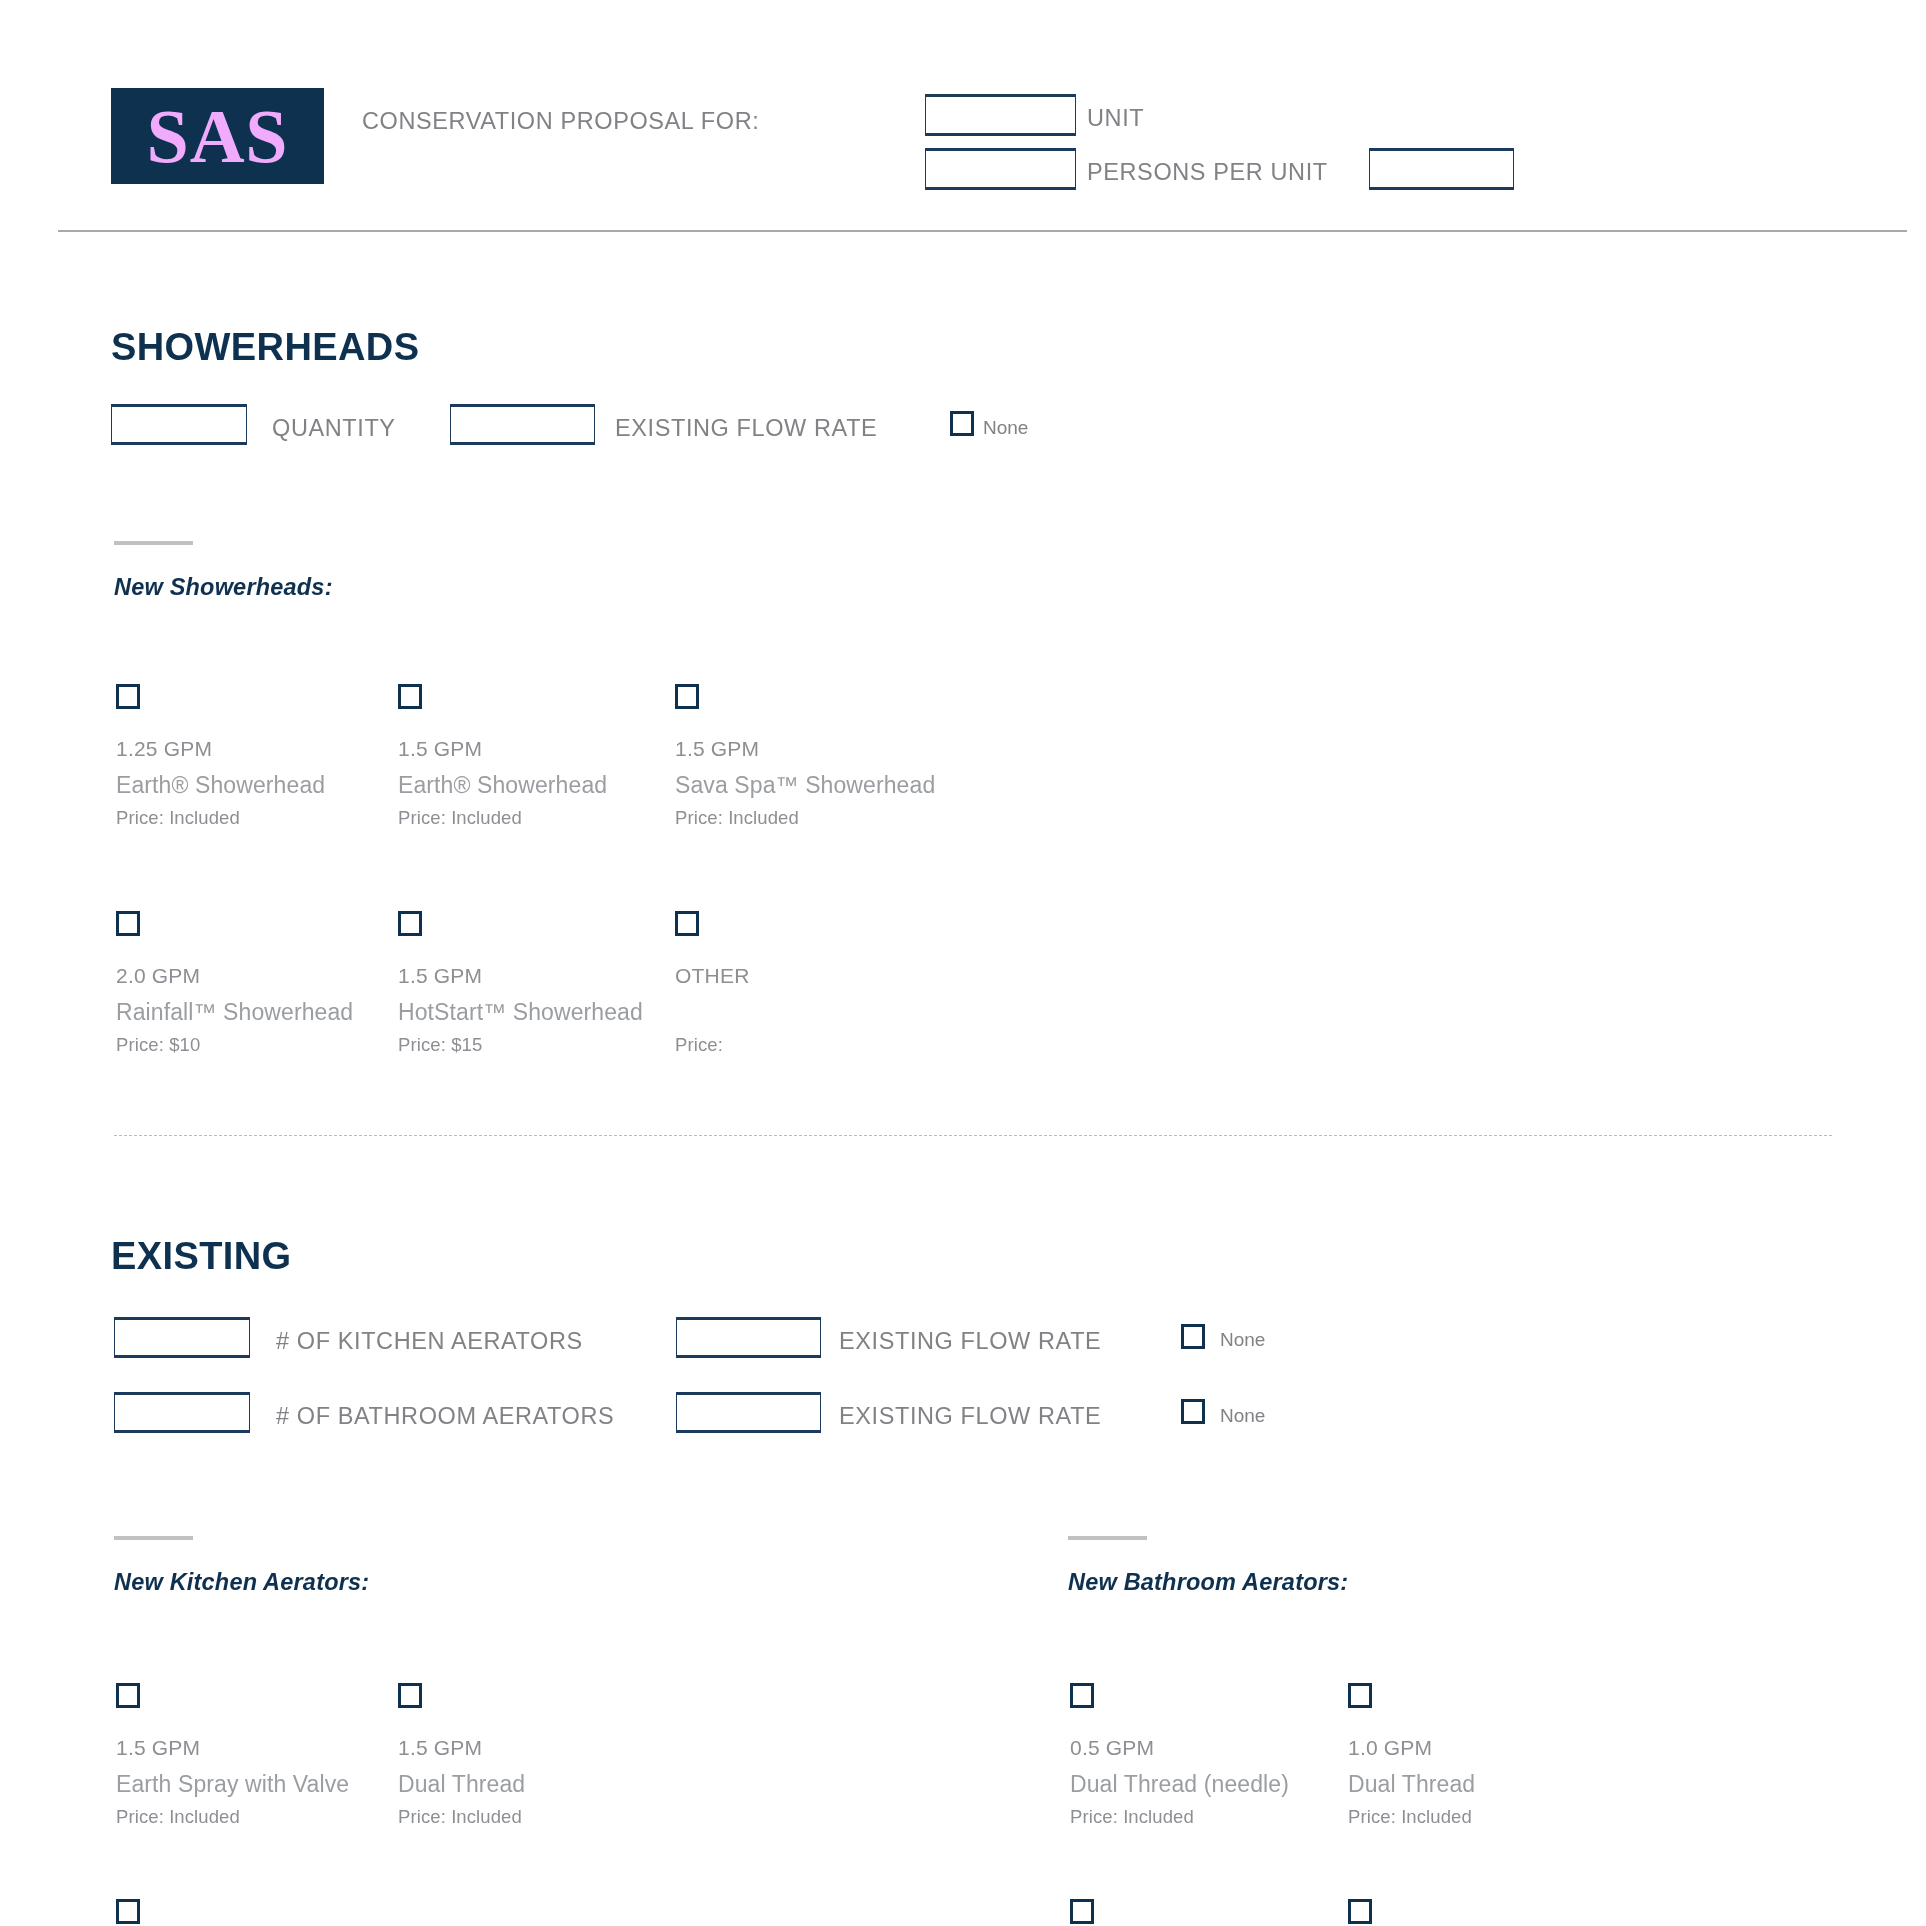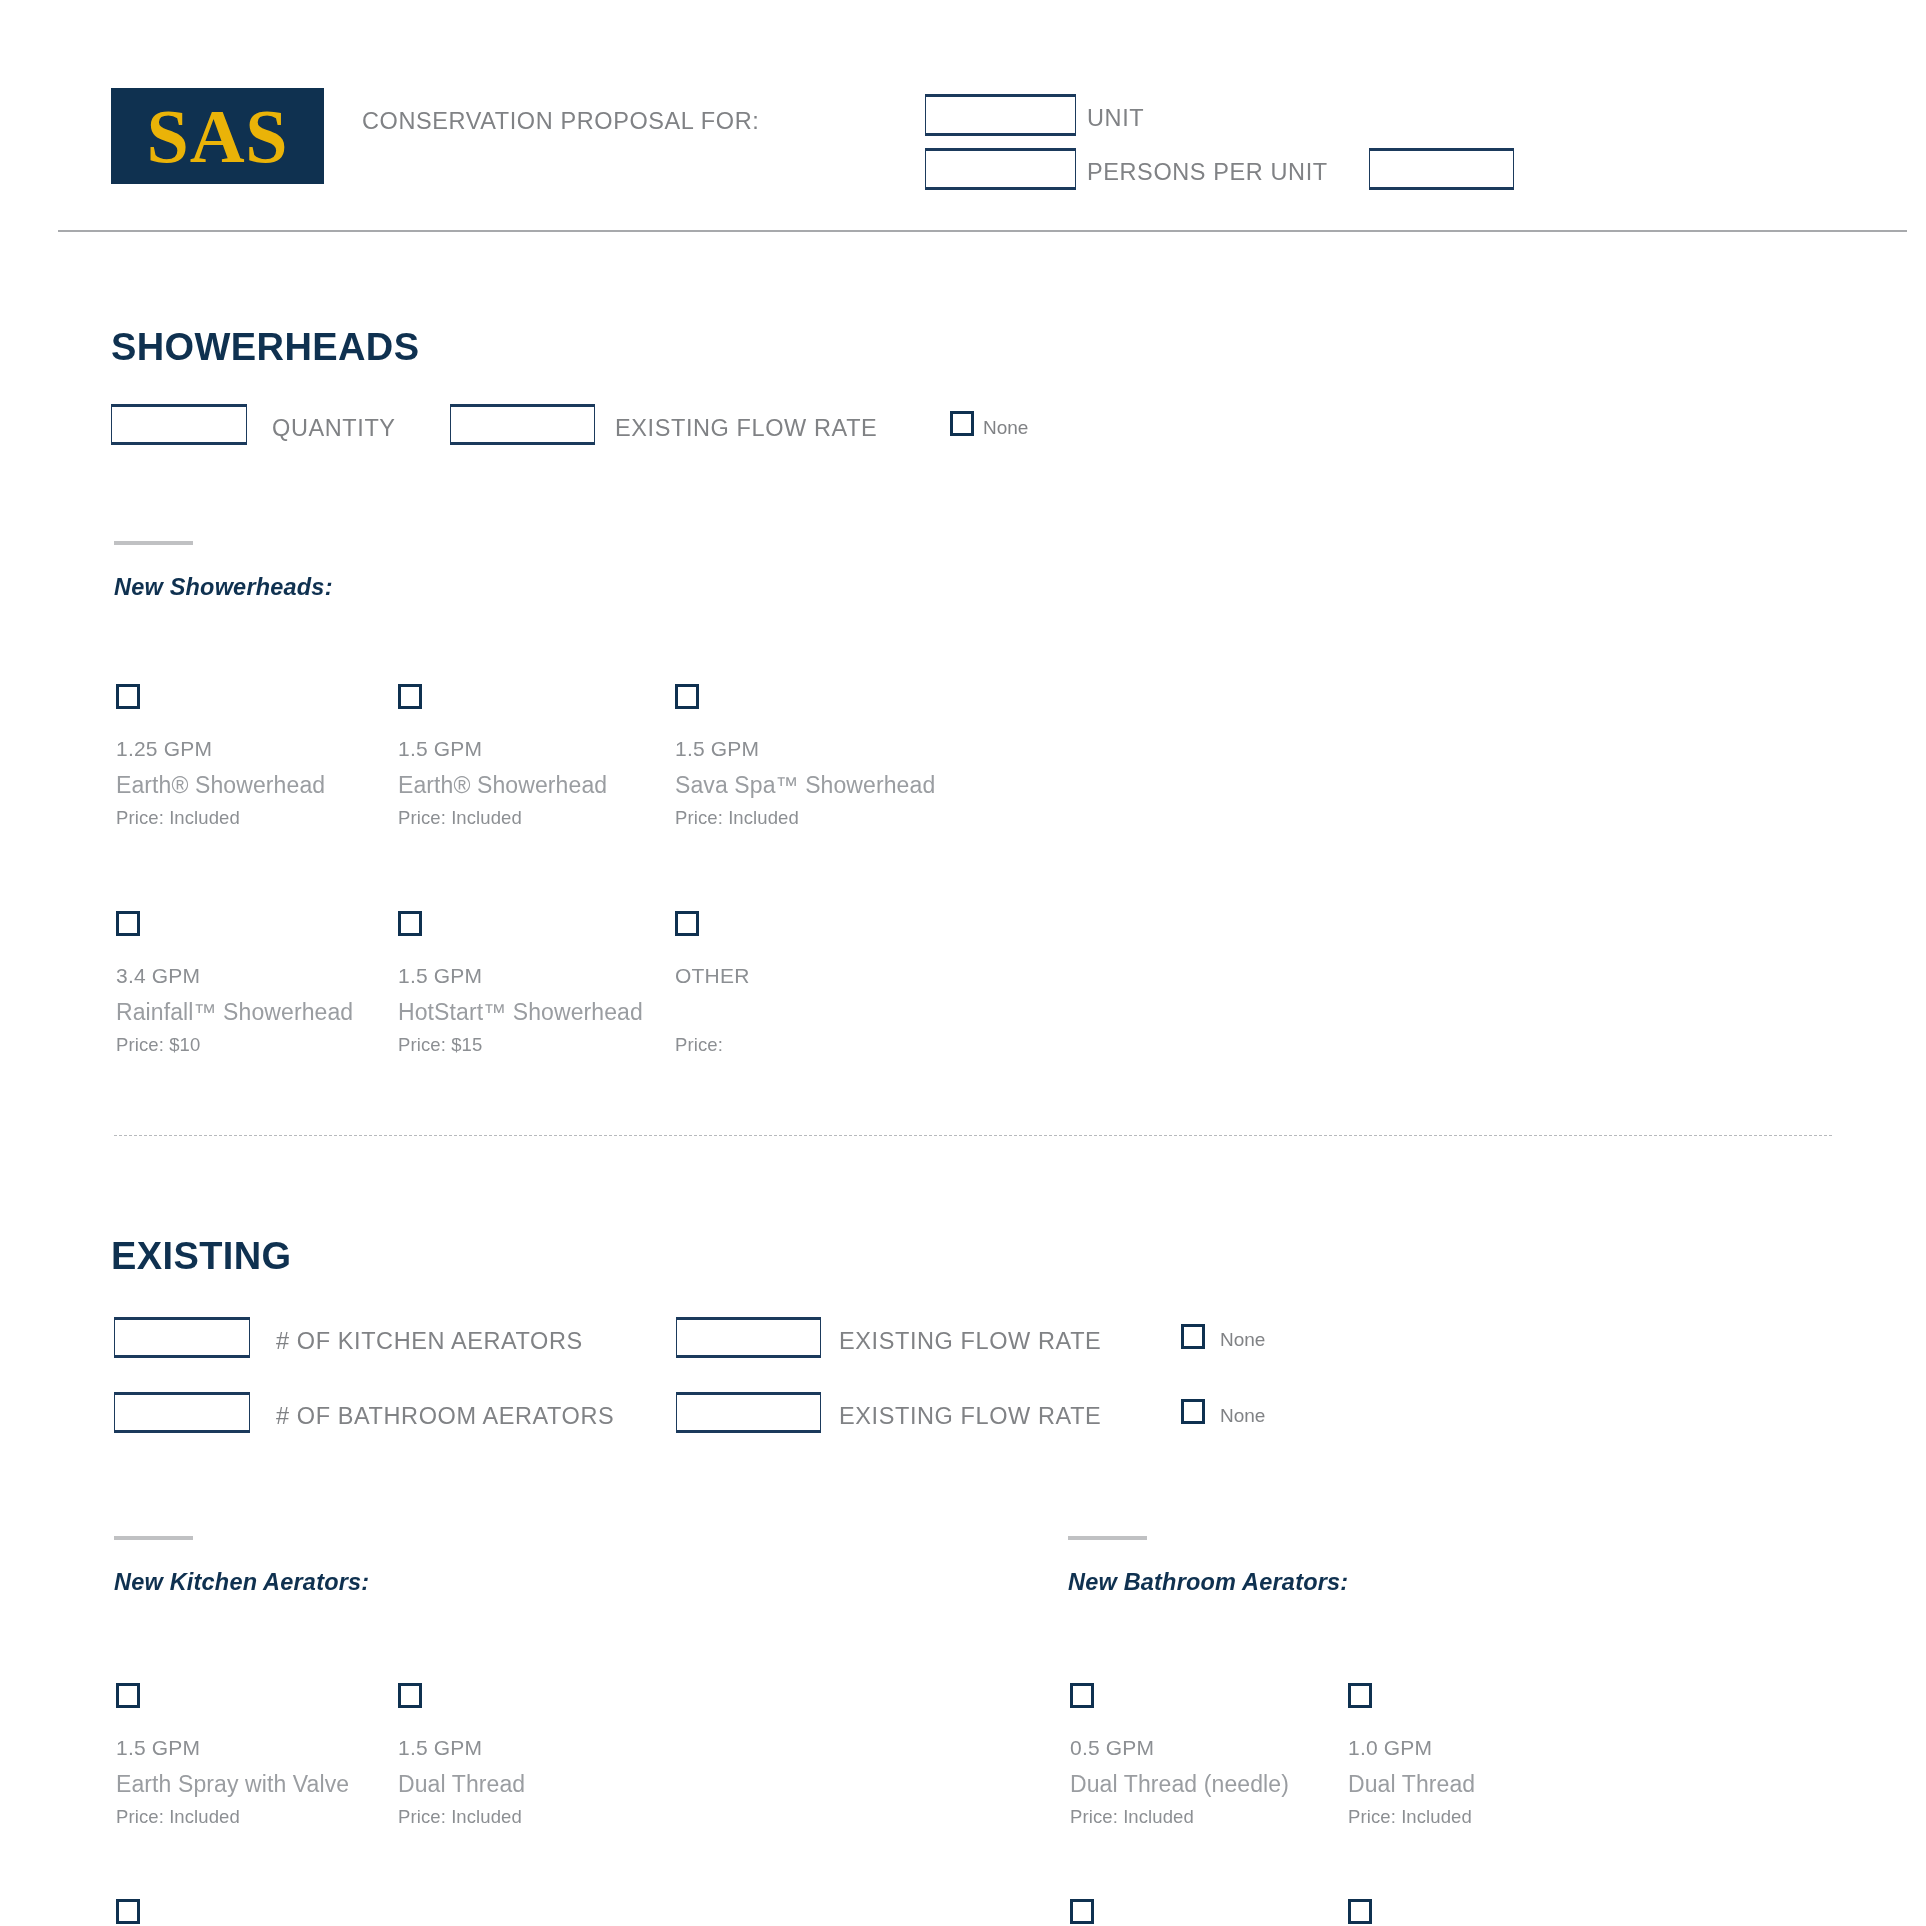--- a/index.html
+++ b/index.html
@@ -34,21 +34,21 @@
     background: #0f3150;
     display: flex;
     align-items: center;
     justify-content: center;
   }
   .logo-text {
     font-family: "Liberation Serif", serif;
     font-weight: 700;
     font-size: 76px;
     letter-spacing: 0.8px;
-    color: #eab308;
+    color: #f0abfc;
     line-height: 1;
   }
 
   .header-label {
     position: absolute;
     left: 362px; top: 108px;
     font-size: 23.5px;
     letter-spacing: 0.6px;
     color: #808285;
     font-weight: 400;
@@ -242,21 +242,21 @@
   </div>
   <div class="opt sh-r1c3">
     <div class="opt-cbx"></div>
     <div class="opt-gpm">1.5 GPM</div>
     <div class="opt-name">Sava Spa™ Showerhead</div>
     <div class="opt-price">Price: Included</div>
   </div>
 
   <div class="opt sh-r2c1">
     <div class="opt-cbx"></div>
-    <div class="opt-gpm">3.4 GPM</div>
+    <div class="opt-gpm">2.0 GPM</div>
     <div class="opt-name">Rainfall™ Showerhead</div>
     <div class="opt-price">Price: $10</div>
   </div>
   <div class="opt sh-r2c2">
     <div class="opt-cbx"></div>
     <div class="opt-gpm">1.5 GPM</div>
     <div class="opt-name">HotStart™ Showerhead</div>
     <div class="opt-price">Price: $15</div>
   </div>
   <div class="opt sh-r2c3 no-name">

